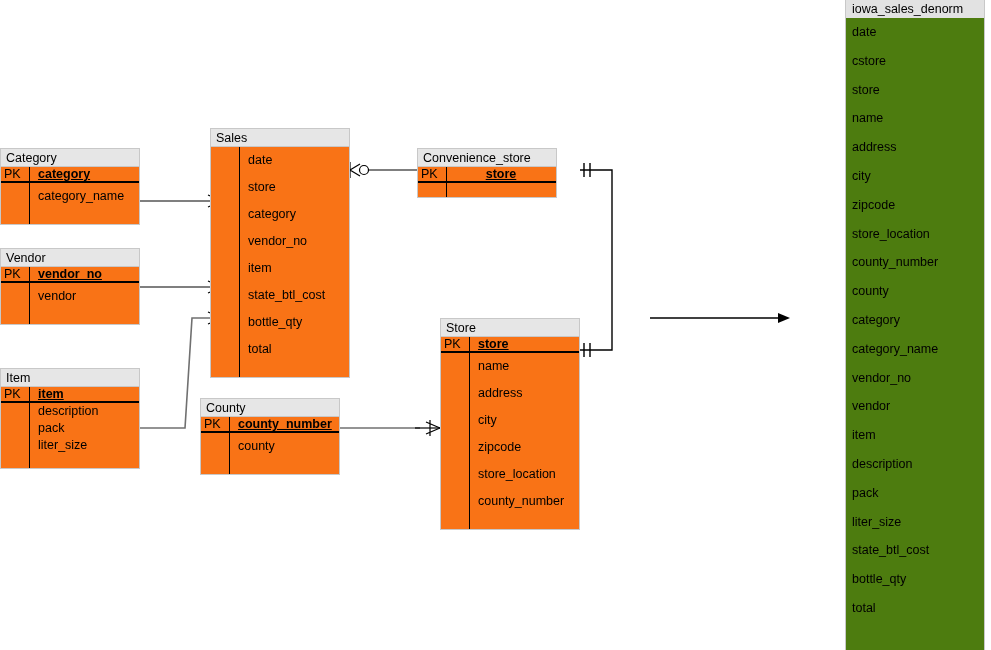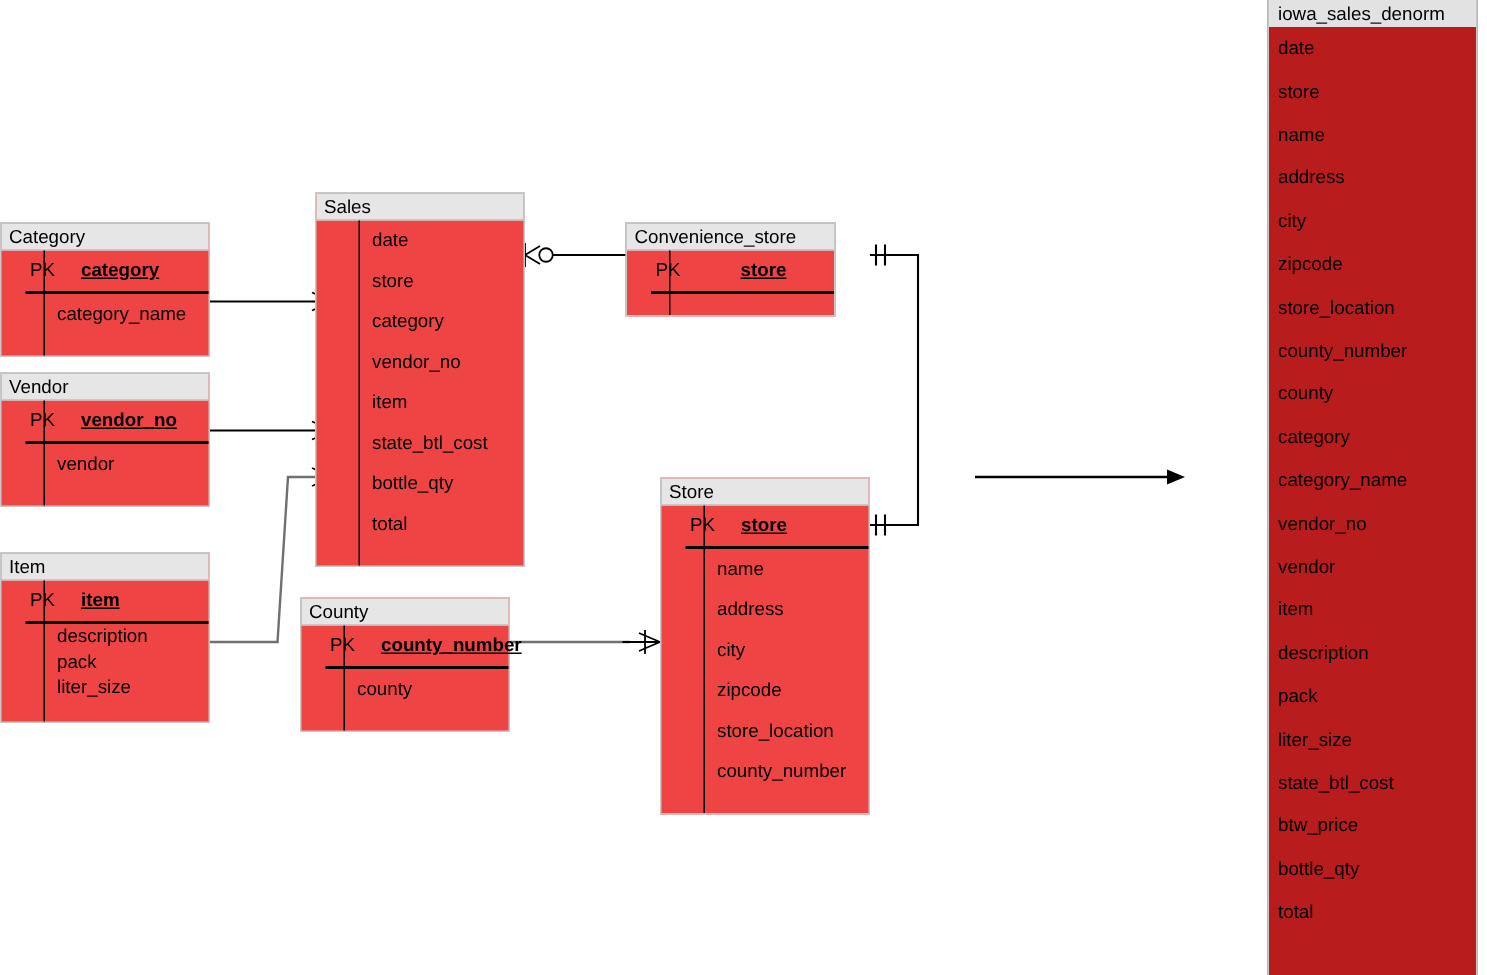--- a/index.html
+++ b/index.html
@@ -7,21 +7,21 @@
     width:991px;height:650px;position:relative;overflow:hidden;
     font-family:"Liberation Sans","DejaVu Sans",sans-serif;
     color:#000;
   }
   #canvas{position:absolute;left:0;top:0;width:991px;height:650px;}
   svg.edges{position:absolute;left:0;top:0;width:991px;height:650px;pointer-events:none;}
 
   
   .entity{
     position:absolute;
-    background:#ef4444;
+    background:#f97316;
     border:1px solid #c8c8c8;
     box-sizing:border-box;
     font-size:12.5px;
     line-height:1;
   }
   .ent-title{
     background:#e6e6e6;
     border-bottom:1px solid #c8c8c8;
     height:18px;
     line-height:18px;
@@ -44,35 +44,34 @@
   .row .gutter{
     width:28px;flex:0 0 28px;
     padding-left:3px;box-sizing:border-box;
     font-size:12.5px;
   }
   .row .attr{
     padding-left:9px;box-sizing:border-box;
     font-size:12.5px;
   }
   .row.pk{
-    height:29px;
+    height:16px;
     border-bottom:2px solid #000;
-    margin-left:16px;
   }
   .row.pk .attr{font-weight:bold;text-decoration:underline;}
   .row.attrrow{height:27px;}
   .row.attrrow.tight{height:17px;}
   .row.spacer{height:14px;}
   .center .attr{width:100%;text-align:center;padding-left:0;}
 
   
   #denorm{
     position:absolute;left:845px;top:0px;width:140px;height:650px;
     border-left:1px solid #c8c8c8;border-right:1px solid #c8c8c8;
-    background:#b91c1c;box-sizing:border-box;
+    background:#4d7c0f;box-sizing:border-box;
   }
   #denorm .dn-title{
     background:#e2e2e2;height:18px;line-height:18px;
     padding-left:6px;font-size:12.5px;box-sizing:border-box;white-space:nowrap;
   }
   #denorm .dn-row{
     height:28.8px;line-height:28.8px;
     padding-left:6px;font-size:12.5px;box-sizing:border-box;white-space:nowrap;
   }
 </style>
@@ -285,35 +284,35 @@
       </div>
       <div class="row spacer">
           <span class="gutter"></span>
         </div>
     </div>
   </div>
 
   <div id="denorm">
     <div class="dn-title">iowa_sales_denorm</div>
     <div class="dn-row">date</div>
+    <div class="dn-row">cstore</div>
     <div class="dn-row">store</div>
     <div class="dn-row">name</div>
     <div class="dn-row">address</div>
     <div class="dn-row">city</div>
     <div class="dn-row">zipcode</div>
     <div class="dn-row">store_location</div>
     <div class="dn-row">county_number</div>
     <div class="dn-row">county</div>
     <div class="dn-row">category</div>
     <div class="dn-row">category_name</div>
     <div class="dn-row">vendor_no</div>
     <div class="dn-row">vendor</div>
     <div class="dn-row">item</div>
     <div class="dn-row">description</div>
     <div class="dn-row">pack</div>
     <div class="dn-row">liter_size</div>
     <div class="dn-row">state_btl_cost</div>
-    <div class="dn-row">btw_price</div>
     <div class="dn-row">bottle_qty</div>
     <div class="dn-row">total</div>
   </div>
 
 </div>
 
 </body></html>

